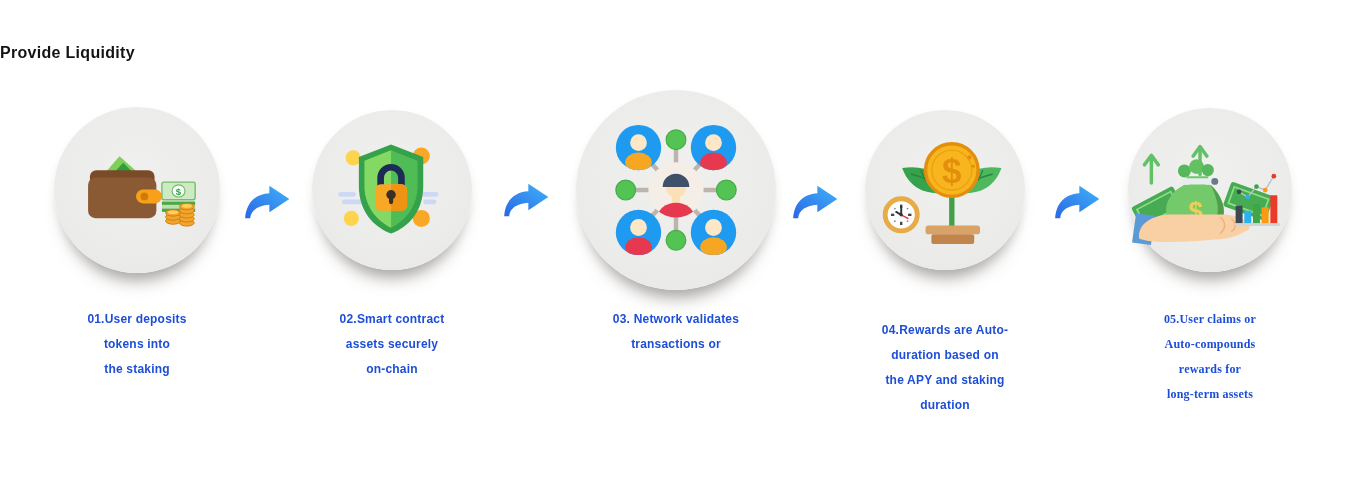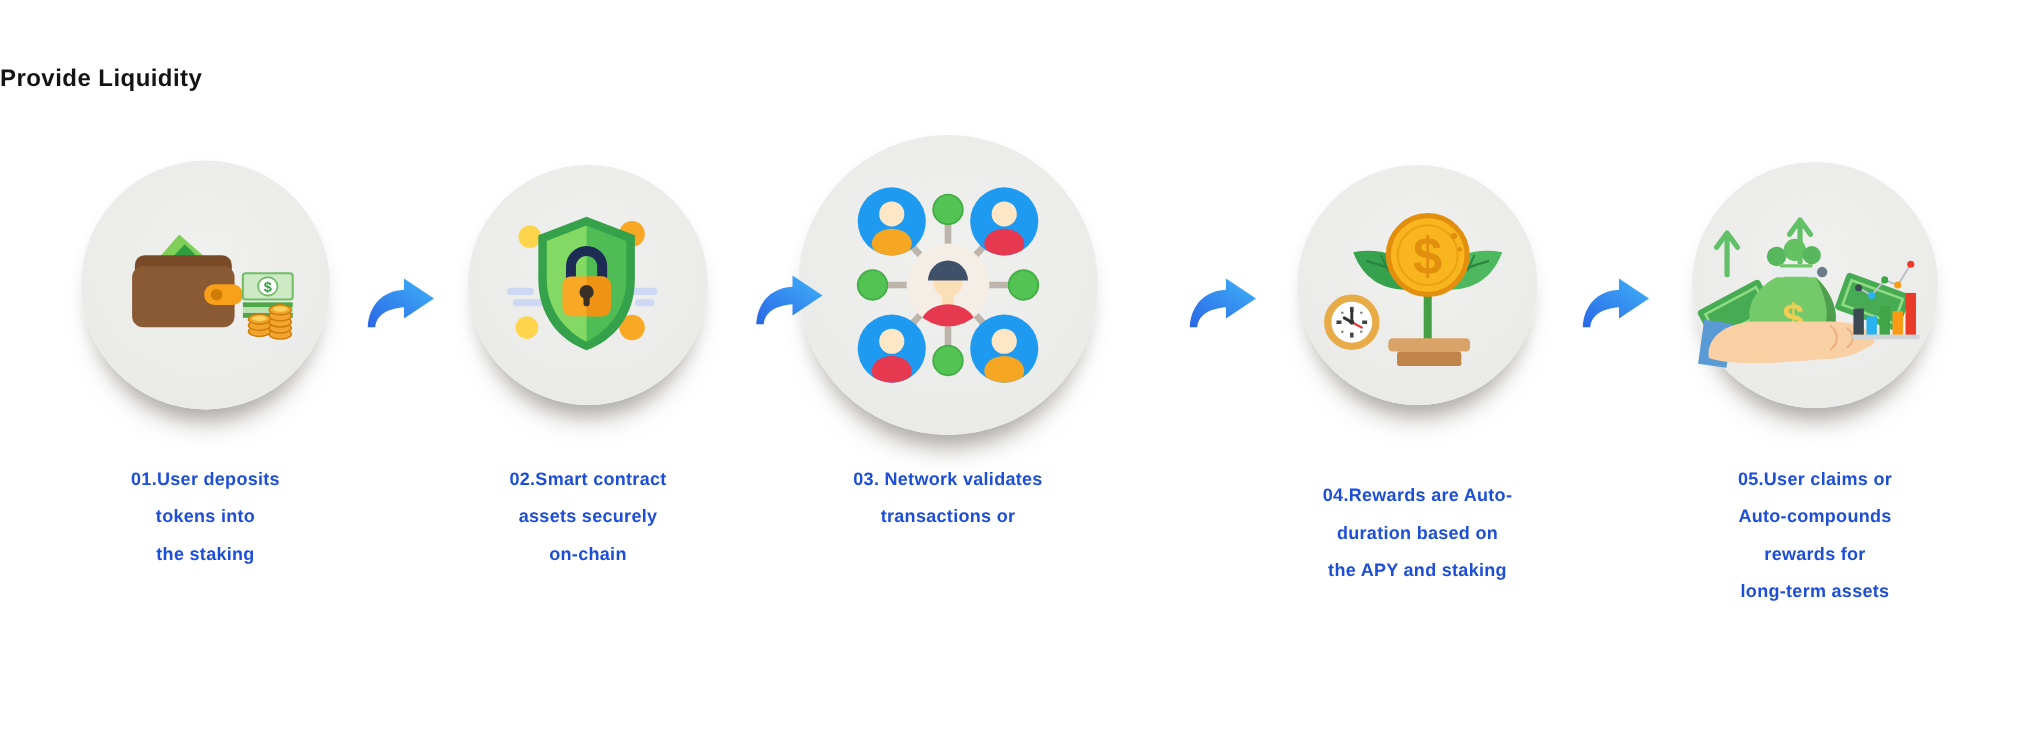--- a/index.html
+++ b/index.html
@@ -88,21 +88,21 @@
         <rect x="57.8" y="62" width="4.4" height="9" rx="2.2" fill="#3a2f26"></rect>
       </svg>
     </div>
     <div class="caption" style="left:-45px;top:197px;width:250px;">
       <span>02.Smart contract</span>
       <span>assets securely</span>
       <span>on-chain</span>
     </div>
   </div>
 
-  <div class="step" style="left:532px;top:90px;">
+  <div class="step" style="left:576px;top:90px;">
     <div class="circle" style="width:200px;height:200px;">
       <svg class="ic" width="148" height="148" viewBox="0 0 150 150">
         <defs>
           <clipPath id="ca">
               <circle cx="37" cy="32" r="23"></circle>
             </clipPath>
           <clipPath id="cb">
               <circle cx="113" cy="32" r="23"></circle>
             </clipPath>
           <clipPath id="cc">
@@ -199,20 +199,21 @@
         <line x1="30" y1="86" x2="30" y2="77.5" stroke="#333333" stroke-width="2" stroke-linecap="round"></line>
         <line x1="30" y1="86" x2="24.8" y2="83" stroke="#333333" stroke-width="2" stroke-linecap="round"></line>
         <line x1="30" y1="86" x2="36.8" y2="89.6" stroke="#e53935" stroke-width="1.6" stroke-linecap="round"></line>
         <circle cx="30" cy="86" r="1.7" fill="#333333"></circle>
       </svg>
     </div>
     <div class="caption" style="left:-45px;top:197px;width:250px;margin-top:11px;">
       <span>04.Rewards are Auto-</span>
       <span>duration based on</span>
       <span>the APY and staking</span>
+      <span>duration</span>
     </div>
   </div>
 
   <div class="step" style="left:1128px;top:108px;">
     <div class="circle" style="width:164px;height:164px;">
       <svg class="ic" width="152" height="109" viewBox="0 0 175 125">
         <g stroke="#62c167" stroke-width="4" fill="none" stroke-linecap="round" stroke-linejoin="round">
           <line x1="20" y1="54" x2="20" y2="26"></line>
           <polyline points="12,33 20,22 28,33"></polyline>
           <line x1="76" y1="44" x2="76" y2="16"></line>
@@ -245,21 +246,21 @@
         <rect x="147" y="82" width="8" height="18" fill="#fb9b13"></rect>
         <rect x="157" y="68" width="8" height="32" fill="#ea3b28"></rect>
         <polyline points="121,64 131,70 141,58 151,62 161,46" stroke="#b9c2c8" stroke-width="1.6" fill="none"></polyline>
         <circle cx="121" cy="64" r="2.7" fill="#3b4a52"></circle>
         <circle cx="131" cy="70" r="2.7" fill="#29b2f0"></circle>
         <circle cx="141" cy="58" r="2.7" fill="#3fa546"></circle>
         <circle cx="151" cy="62" r="2.7" fill="#fb9b13"></circle>
         <circle cx="161" cy="46" r="2.7" fill="#ea3b28"></circle>
       </svg>
     </div>
-    <div class="caption" style="left:-48px;top:199px;width:260px;">
+    <div class="caption" style="left:-48px;top:199px;width:260px;font-family:Liberation Serif, serif;">
       <span>05.User claims or</span>
       <span>Auto-compounds</span>
       <span>rewards for</span>
       <span>long-term assets</span>
     </div>
   </div>
 
   <div class="arrow" style="left:241px;top:181px;">
     <svg width="50" height="41" viewBox="0 0 60 44">
       <defs>

